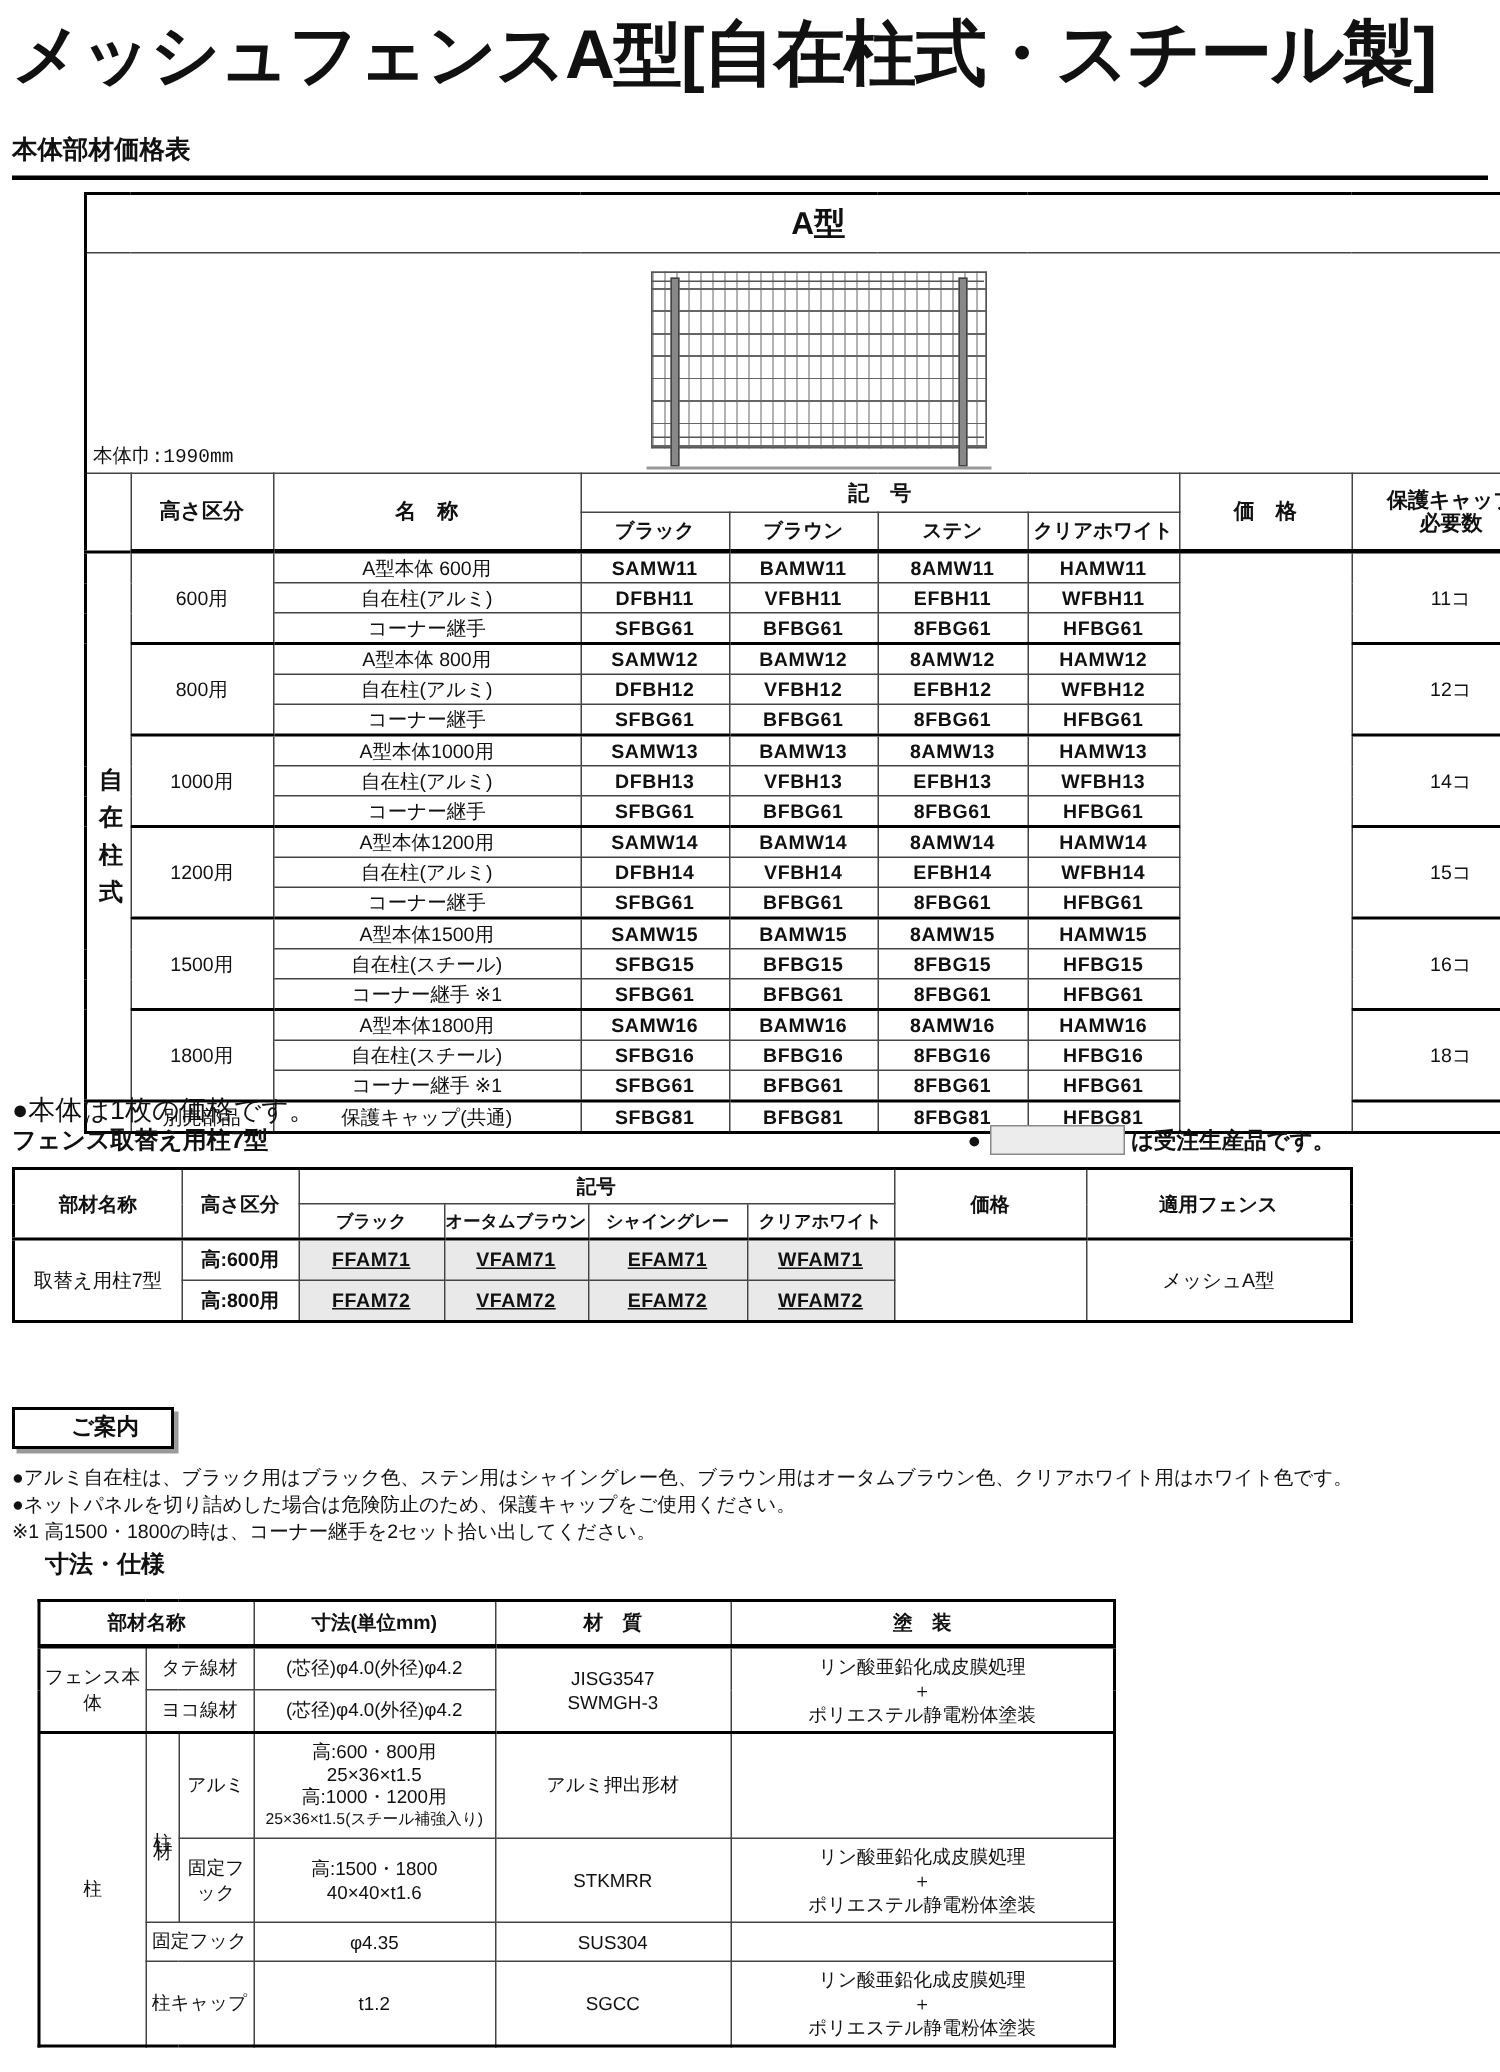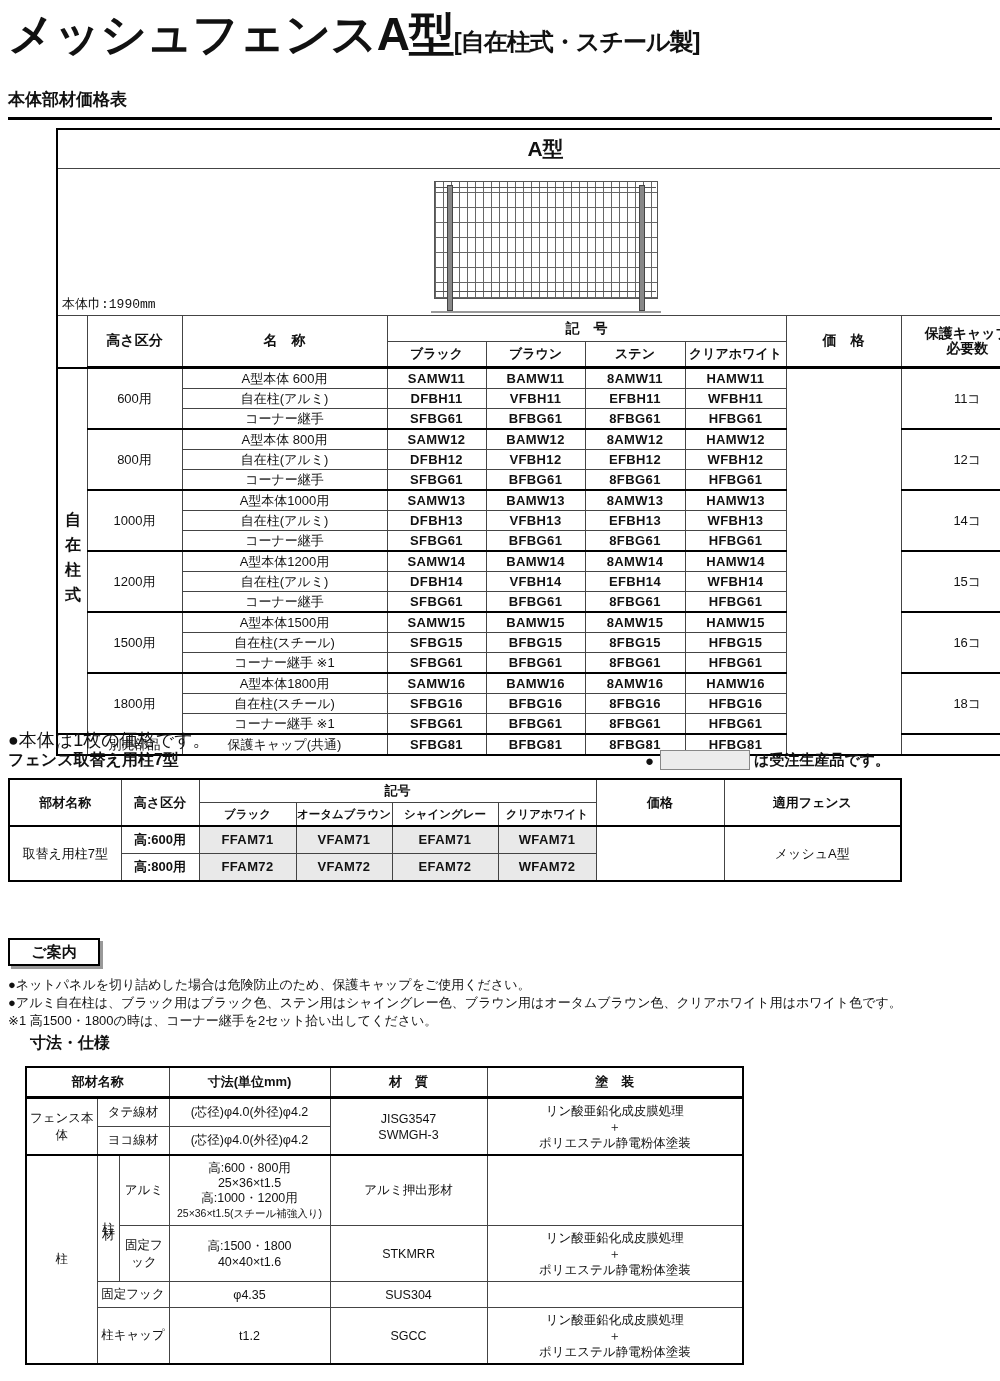--- a/index.html
+++ b/index.html
@@ -3,21 +3,21 @@
 <meta charset="utf-8">
 <style>
   html,body{margin:0;padding:0;background:#fff;}
   body{width:1000px;height:1381px;position:relative;color:#111;
        font-family:"Liberation Sans","DejaVu Sans",sans-serif;}
   .abs{position:absolute;}
 
   
   .main-title{left:8px;top:4px;white-space:nowrap;}
   .main-title .t1{font-size:46px;font-weight:bold;letter-spacing:-1px;}
-  .main-title .t2{font-size:24px;font-weight:bold;letter-spacing:-1px;}
+  .main-title .t2{font-size:48px;font-weight:bold;letter-spacing:-1px;}
   .sec-title{left:8px;top:88px;font-size:17px;font-weight:bold;}
   .rule{left:8px;top:117px;width:984px;height:3px;background:#000;}
 
   
   table{border-collapse:collapse;table-layout:fixed;}
   td{border:1px solid #444;text-align:center;vertical-align:middle;padding:0;overflow:hidden;}
 
   
   .t-main{left:8px;top:128px;width:977px;border:2px solid #000;margin-left:48px;}
   .t-main td{font-size:13px;}
@@ -57,26 +57,26 @@
   .swatch{display:inline-block;width:88px;height:18px;background:#ececec;border:1px solid #888;margin:0 4px;}
 
   
   .t-repl{left:8px;top:778px;width:892px;border:2px solid #000;}
   .t-repl td{font-size:13px;}
   .t-repl .h td{font-weight:bold;}
   .rh1 td{height:22px;}
   .rh2 td{height:22px;font-size:11.5px;border-bottom:2px solid #000;}
   .hb2{border-bottom:2px solid #000 !important;}
   .t-repl .b td{height:26px;line-height:26px;}
-  .mto{background:#e9e9e9;font-weight:bold;letter-spacing:.4px;}
+  .mto{background:#e9e9e9;font-weight:bold;letter-spacing:.4px;text-decoration:underline;}
   .hsub{font-size:12.5px;font-weight:bold;border-radius:10px;}
 
   
   .guide-box{left:8px;top:938px;width:88px;height:24px;border:2px solid #000;
-             box-shadow:3px 3px 0 #999;text-align:center;font-size:15px;font-weight:bold;line-height:24px;}
+             box-shadow:3px 3px 0 #999;text-align:center;font-size:15px;font-weight:bold;line-height:24px;padding-left:16px;}
   .guide-notes{left:8px;top:976px;font-size:13px;line-height:18px;text-align:left;}
 
   
   .spec-title{left:30px;top:1033px;font-size:16px;font-weight:bold;}
   .t-spec{left:25px;top:1066px;width:717px;border:2px solid #000;}
   .t-spec td{font-size:12.5px;}
   .sh td{height:28px;font-weight:bold;font-size:13px;border-bottom:3px solid #000;}
   .sr1 td{height:27px;} .sr2 td{height:27px;}
   .sr3 td{height:69px;} .sr4 td{height:55px;}
   .sr5 td{height:25px;} .sr6 td{height:55px;}
@@ -350,22 +350,22 @@
     <td class="mto">FFAM72</td>
     <td class="mto">VFAM72</td>
     <td class="mto">EFAM72</td>
     <td class="mto">WFAM72</td>
   </tr>
 </tbody>
   </table>
 
 <div class="abs guide-box">ご案内</div>
 <div class="abs guide-notes">
+  <div>●アルミ自在柱は、ブラック用はブラック色、ステン用はシャイングレー色、ブラウン用はオータムブラウン色、クリアホワイト用はホワイト色です。</div>
   <div>●ネットパネルを切り詰めした場合は危険防止のため、保護キャップをご使用ください。</div>
-  <div>●アルミ自在柱は、ブラック用はブラック色、ステン用はシャイングレー色、ブラウン用はオータムブラウン色、クリアホワイト用はホワイト色です。</div>
   <div>※1 高1500・1800の時は、コーナー継手を2セット拾い出してください。</div>
 </div>
 
 <div class="abs spec-title">寸法・仕様</div>
 <table class="abs t-spec">
   <colgroup>
       <col style="width:71px">
       <col style="width:22px">
       <col style="width:50px">
       <col style="width:161px">

